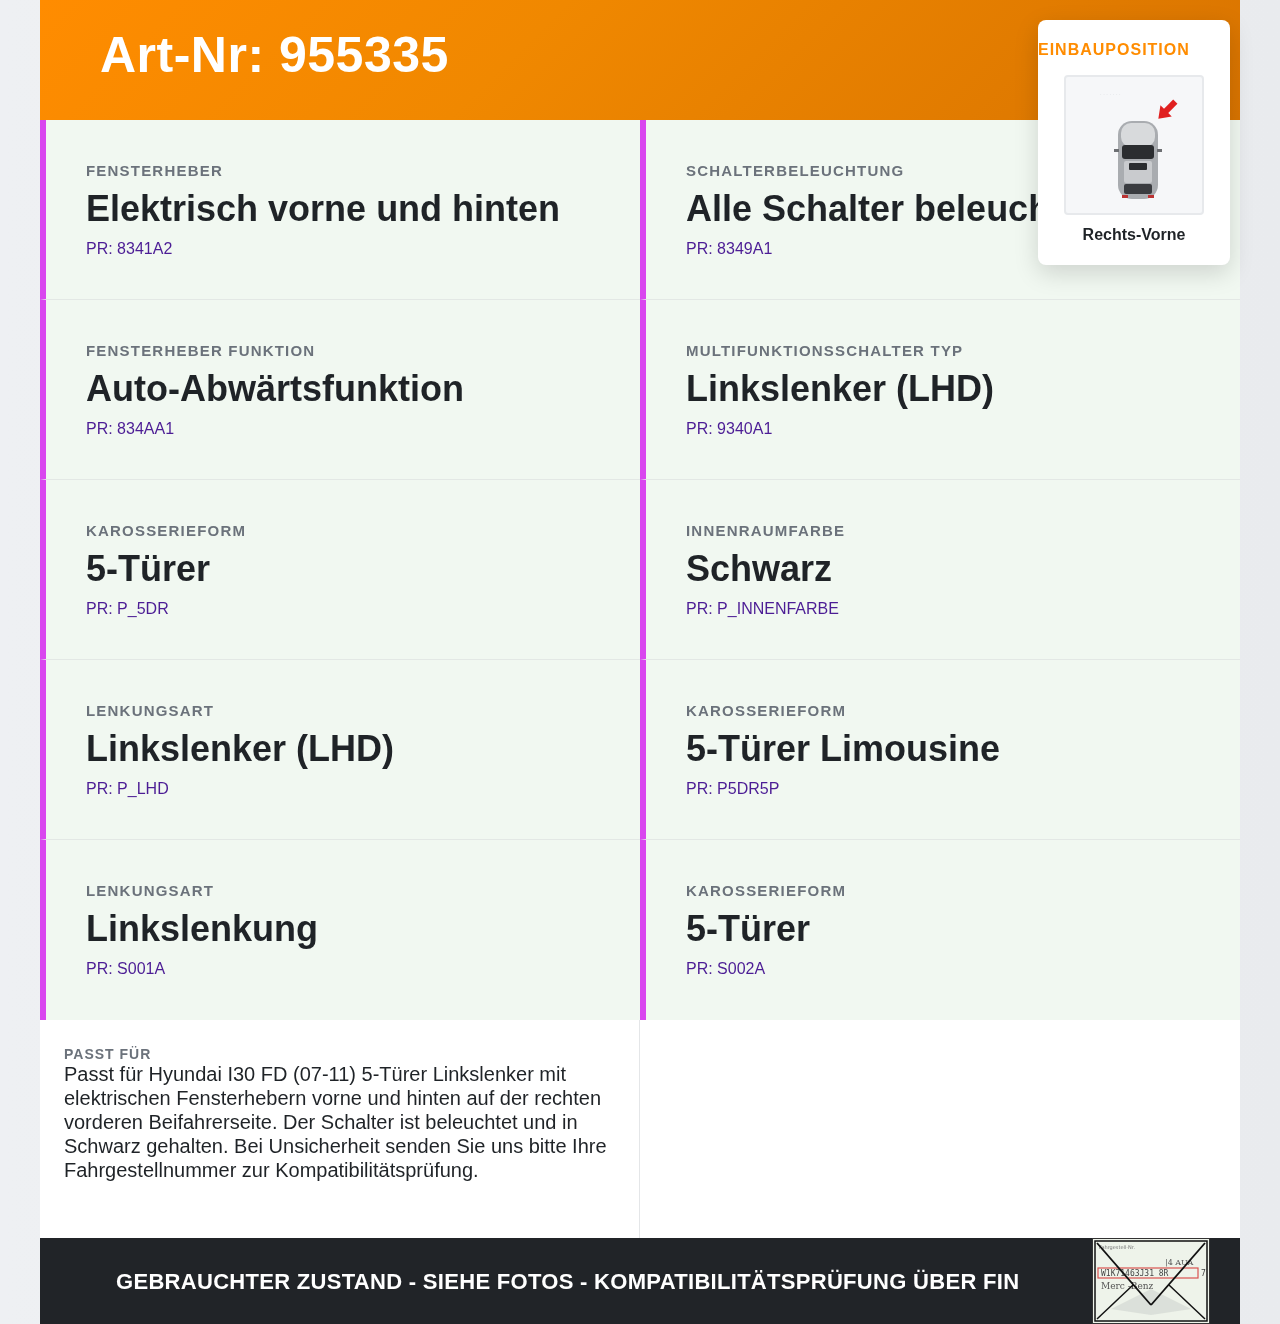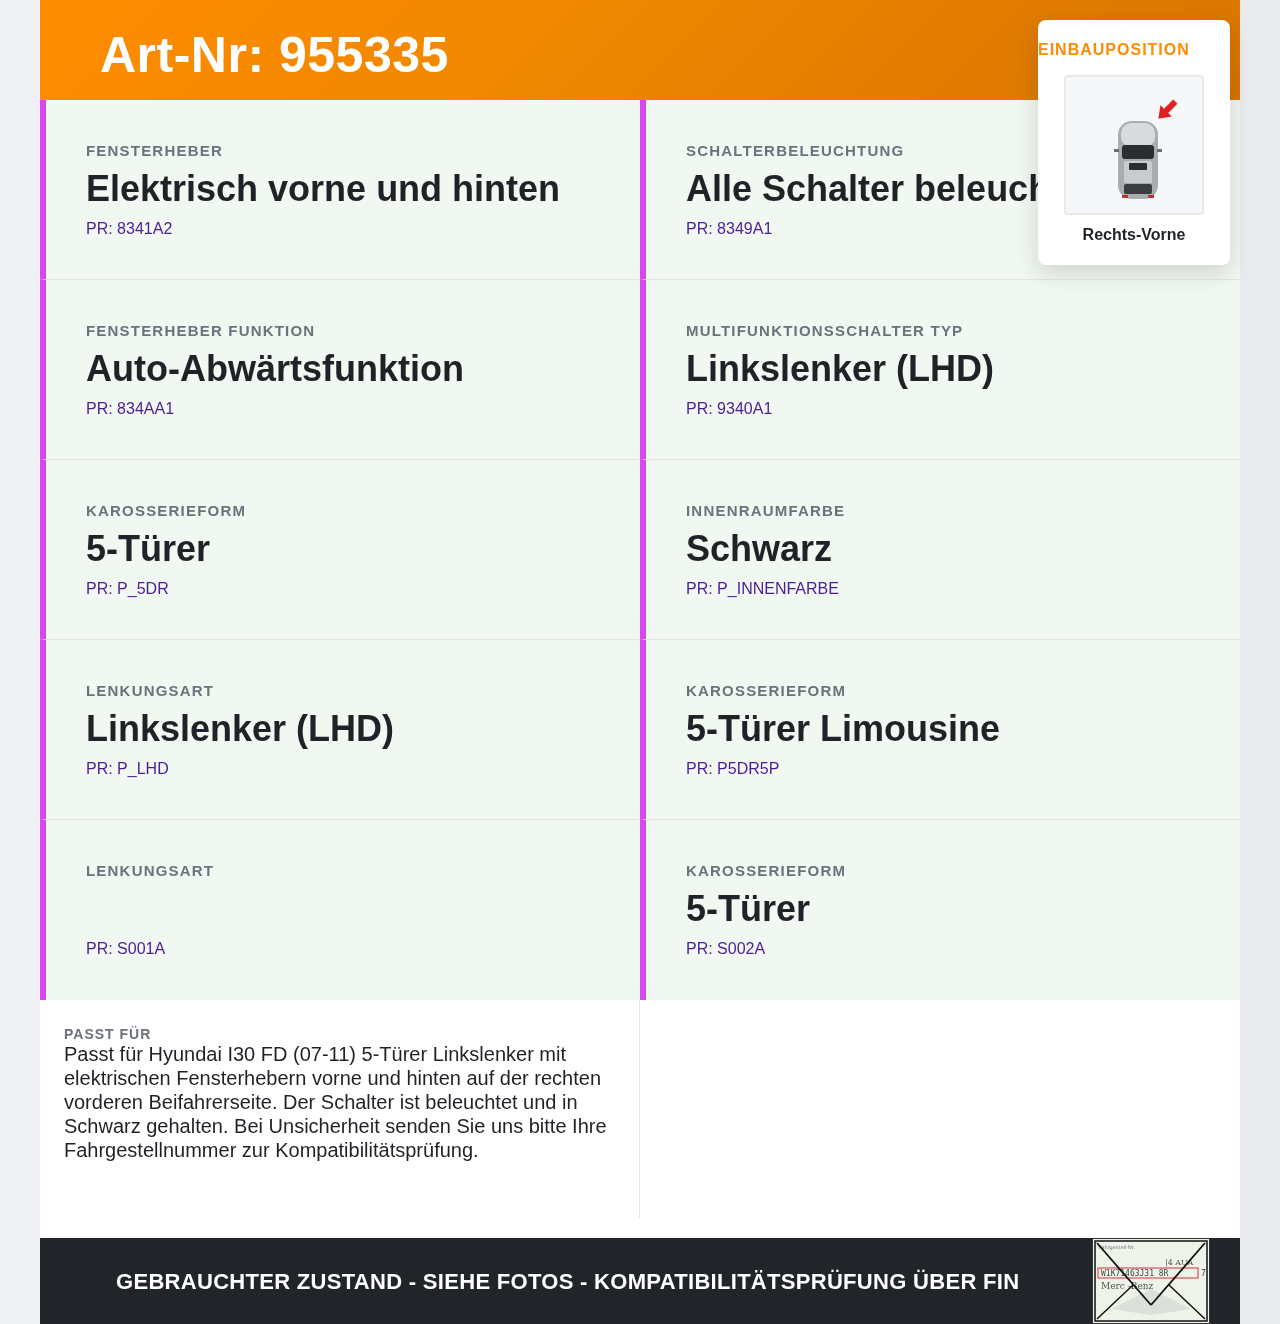--- a/index.html
+++ b/index.html
@@ -9,21 +9,21 @@
       font-family: "Liberation Sans", "DejaVu Sans", sans-serif;
       position: relative;
     }
     .page {
       position: absolute;
       left: 40px; top: 0;
       width: 1200px; height: 1324px;
       background: #ffffff;
     }
     .header {
-      height: 100px;
+      height: 120px;
       background: linear-gradient(135deg, #ff8c00 0%, #f08800 40%, #d97400 100%);
       position: relative;
     }
     .header-title {
       position: absolute;
       left: 60px; top: 26px;
       font-size: 50px;
       font-weight: 700;
       color: #ffffff;
       letter-spacing: 0.5px;
@@ -164,20 +164,21 @@
       <div class="cell-value">Linkslenker (LHD)</div>
       <div class="cell-pr">PR: P_LHD</div>
     </div>
     <div class="cell">
       <div class="cell-label">KAROSSERIEFORM</div>
       <div class="cell-value">5-Türer Limousine</div>
       <div class="cell-pr">PR: P5DR5P</div>
     </div>
     <div class="cell">
       <div class="cell-label">LENKUNGSART</div>
+      <div class="cell-value">Linkslenkung</div>
       <div class="cell-pr">PR: S001A</div>
     </div>
     <div class="cell">
       <div class="cell-label">KAROSSERIEFORM</div>
       <div class="cell-value">5-Türer</div>
       <div class="cell-pr">PR: S002A</div>
     </div>
   </div>
 
   <div class="bottom-row">

